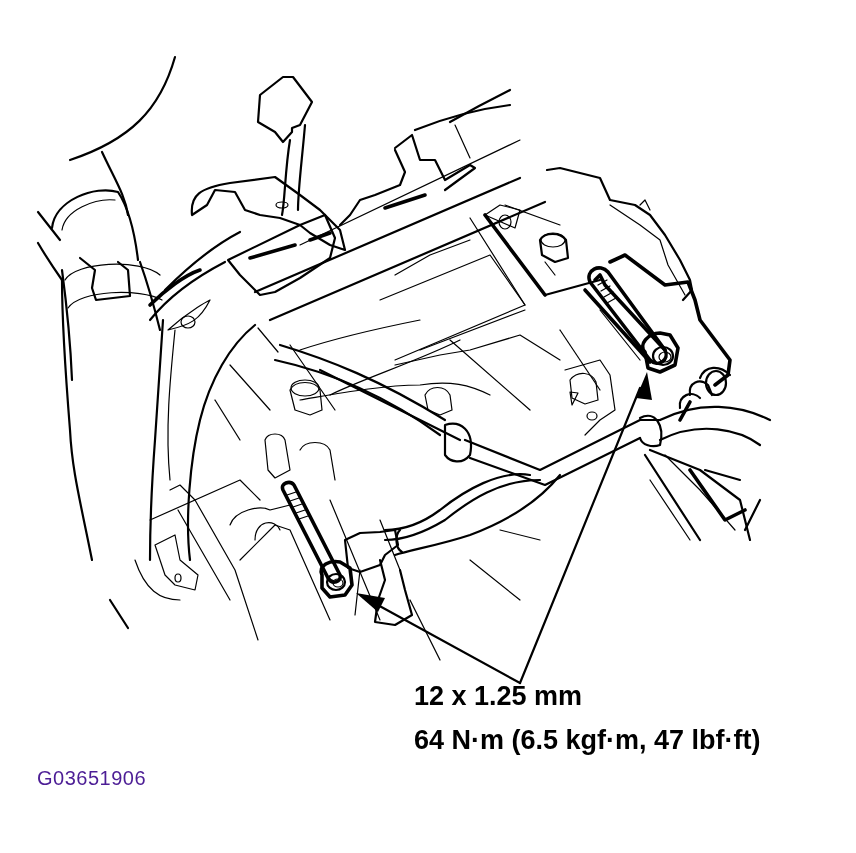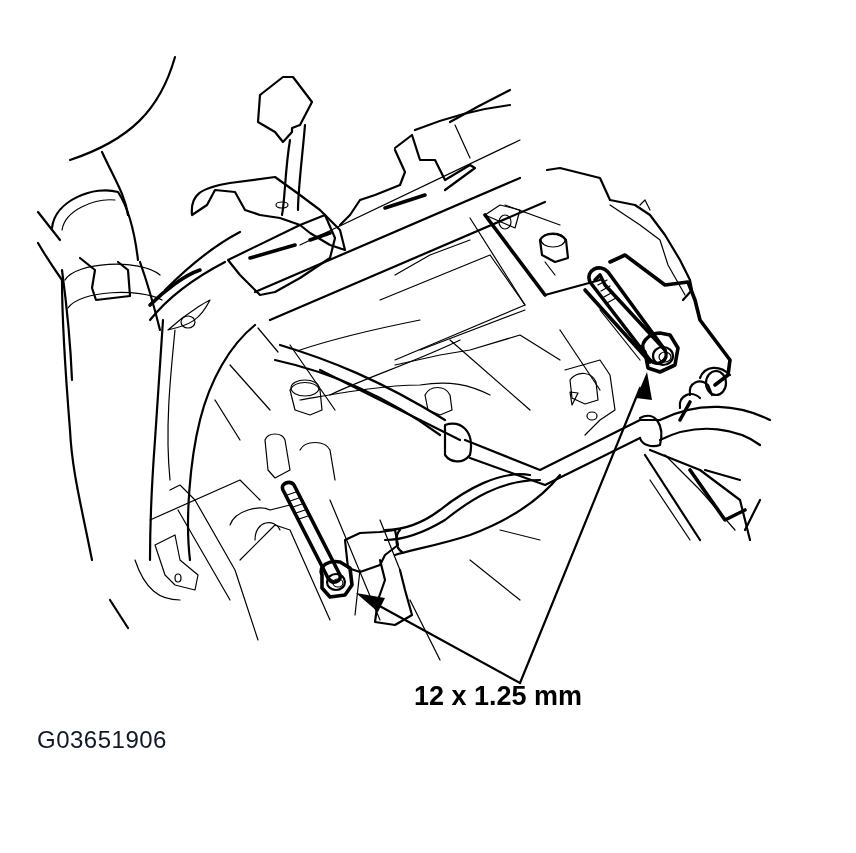--- a/index.html
+++ b/index.html
@@ -5,22 +5,22 @@
     html, body { margin: 0; padding: 0; background: #ffffff; }
     body { width: 856px; height: 853px; position: relative; overflow: hidden;
            font-family: "Liberation Sans", sans-serif; }
     #drawing { position: absolute; left: 0; top: 0; width: 856px; height: 853px; }
     .thin { stroke: #000; stroke-width: 1.2; fill: none; stroke-linecap: round; stroke-linejoin: round; }
     .med  { stroke: #000; stroke-width: 2.2; fill: none; stroke-linecap: round; stroke-linejoin: round; }
     .bold { stroke: #000; stroke-width: 3.6; fill: none; stroke-linecap: round; stroke-linejoin: round; }
     .callout { position: absolute; left: 402px; top: 668px; color: #000;
                font-weight: bold; font-size: 27px; line-height: 32px; white-space: nowrap; }
     .callout div { margin: 12px; }
-    .figid { position: absolute; left: 37px; top: 726px; color: #0f172a;
-             font-size: 24px; letter-spacing: 0.5px; }
+    .figid { position: absolute; left: 37px; top: 767px; color: #4c1d95;
+             font-size: 20px; letter-spacing: 0.5px; }
   </style>
 </head>
 <body>
 
 <svg id="drawing" viewBox="0 0 856 853" xmlns="http://www.w3.org/2000/svg">
 
   <g>
     <path class="med" d="M175 57 C160 110 130 140 70 160"></path>
     <path class="med" d="M102 152 C115 180 125 195 128 215"></path>
     <path class="med" d="M38 212 L60 240"></path>
@@ -204,15 +204,16 @@
   <g>
     <path class="med" d="M645 455 L700 540"></path>
     <path class="bold" d="M690 470 L725 520 L745 510"></path>
     <path class="thin" d="M650 480 L690 540"></path>
     <path class="med" d="M760 500 L745 530"></path>
   </g>
 </svg>
 
 <div class="callout">
   <div>12 x 1.25 mm</div>
+  <div>64 N·m (6.5 kgf·m, 47 lbf·ft)</div>
 </div>
 
 <div class="figid">G03651906</div>
 
 </body></html>

